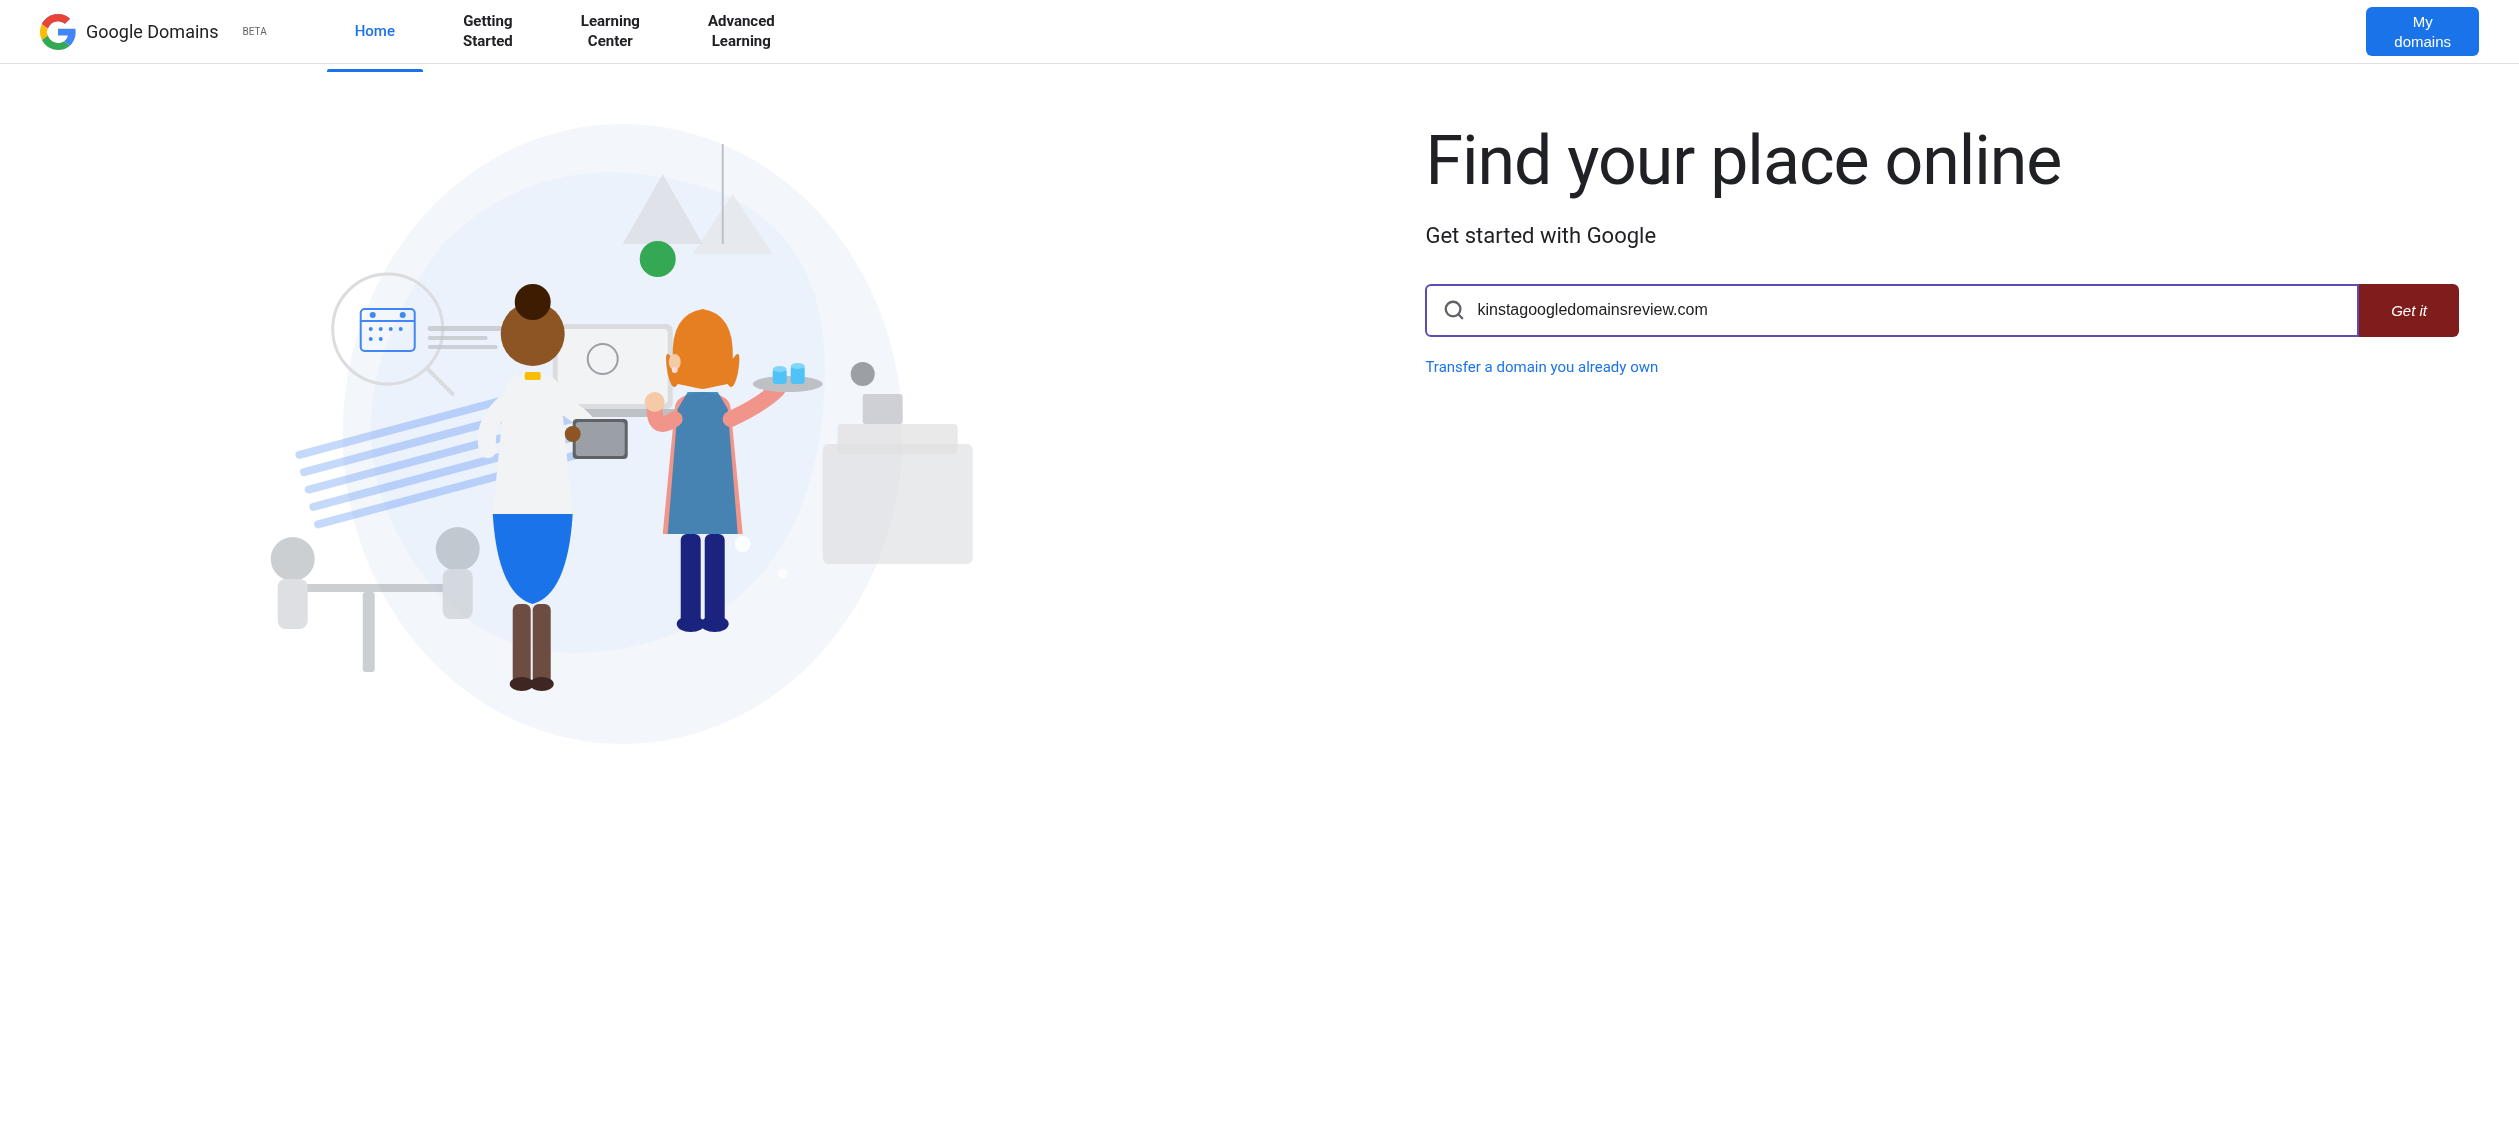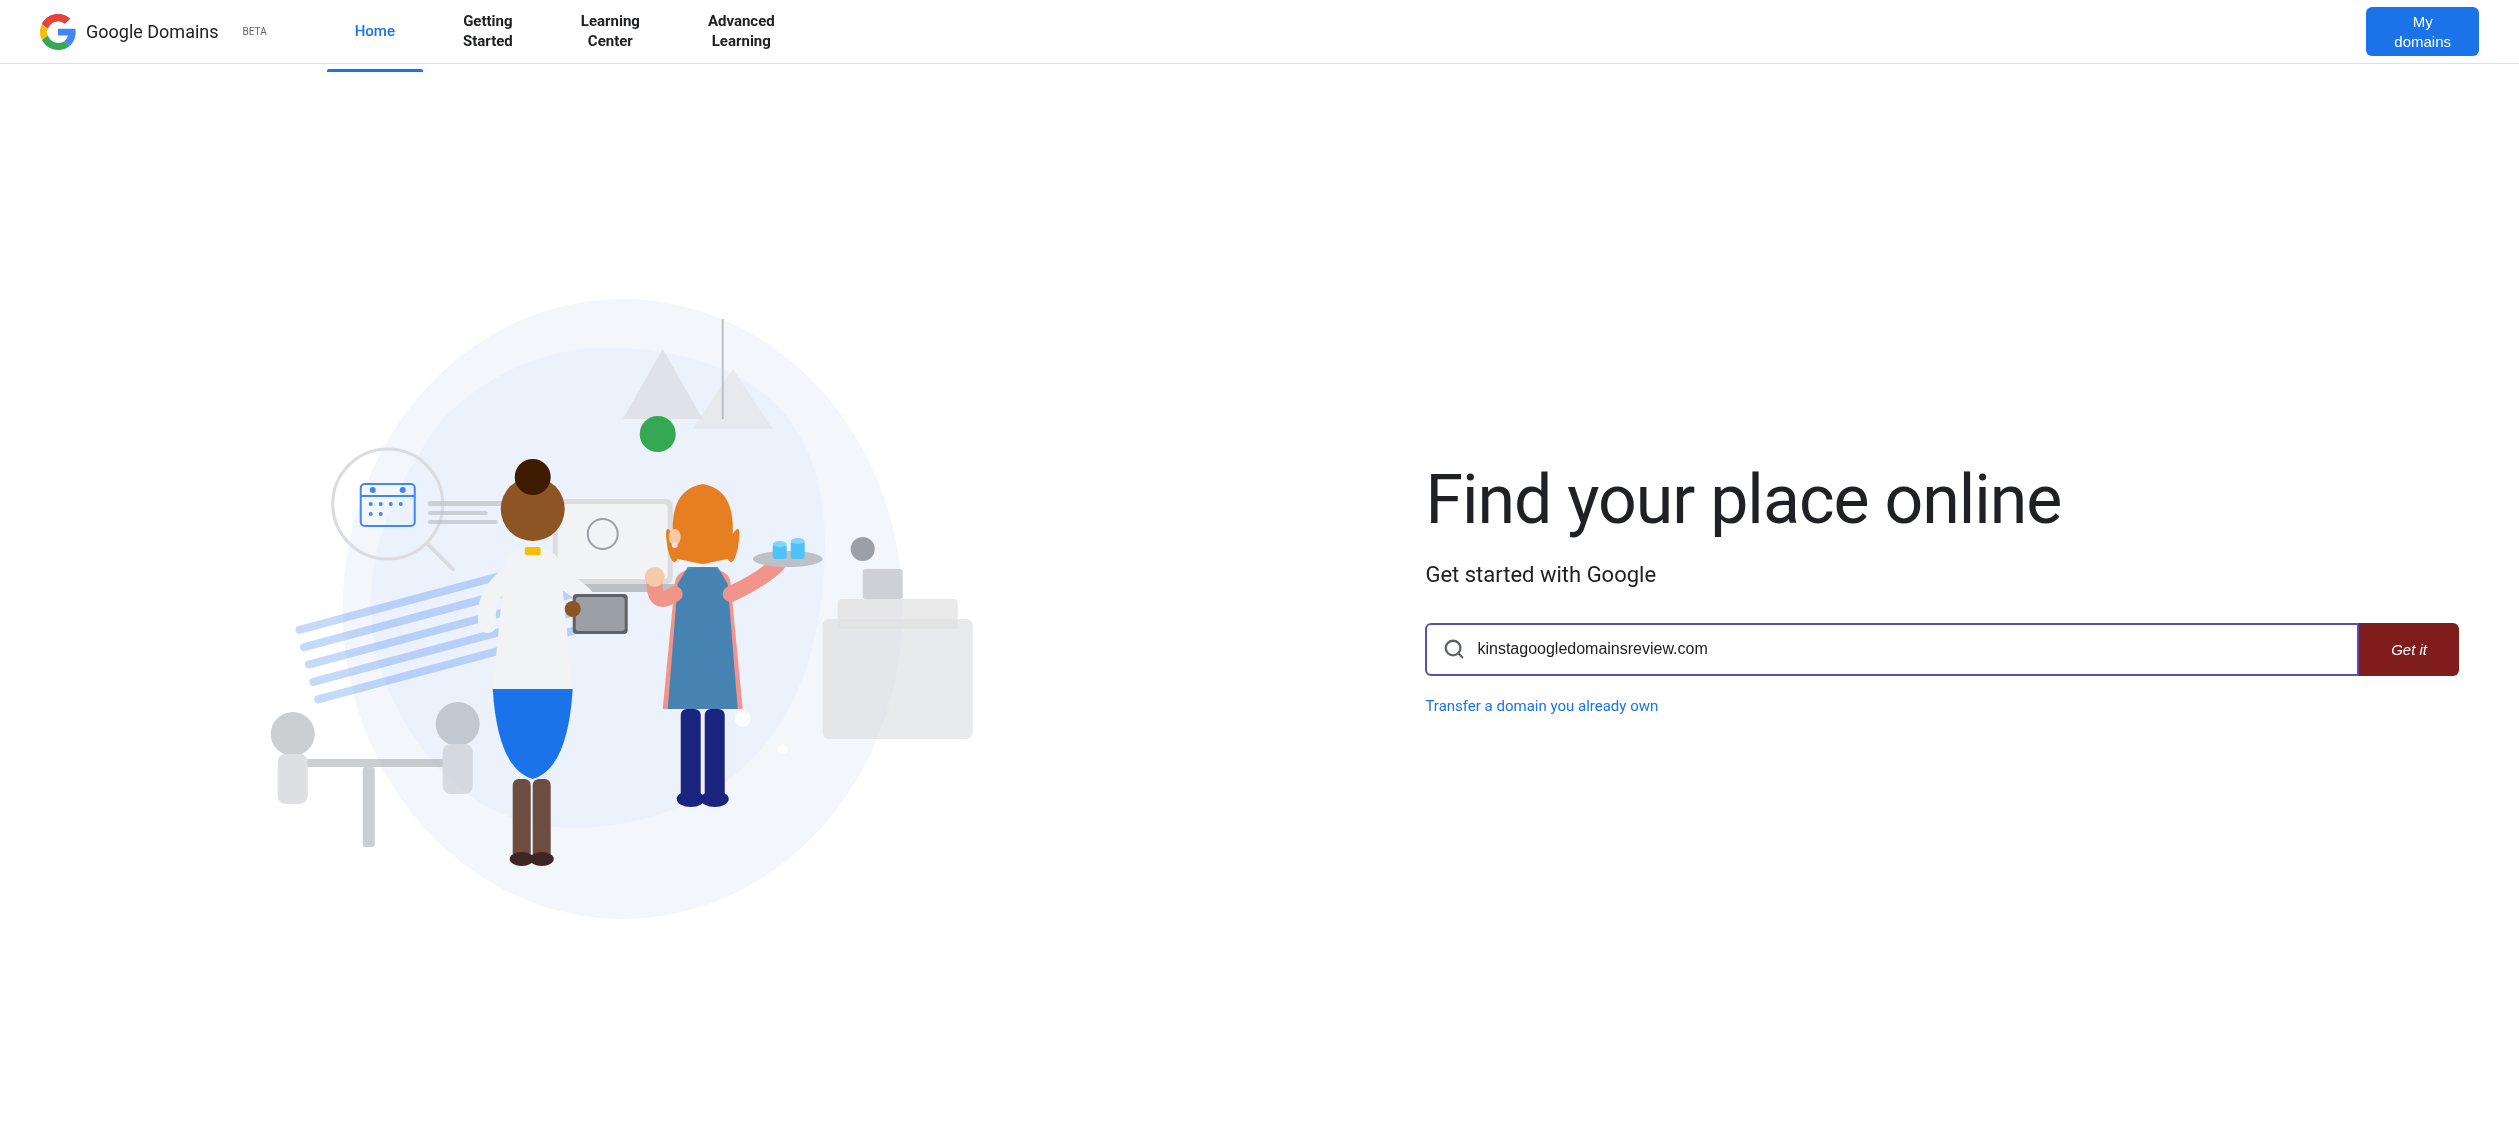--- a/index.html
+++ b/index.html
@@ -74,21 +74,20 @@
       font-weight: 500;
       cursor: pointer;
       white-space: pre-line;
       text-align: center;
       line-height: 1.3;
     }
 
     
     .hero {
       display: flex;
-      align-items: center;
       min-height: calc(100vh - 80px);
       position: relative;
       overflow: hidden;
     }
 
     
     .hero-illustration {
       flex: 0 0 55%;
       position: relative;
       height: 700px;

